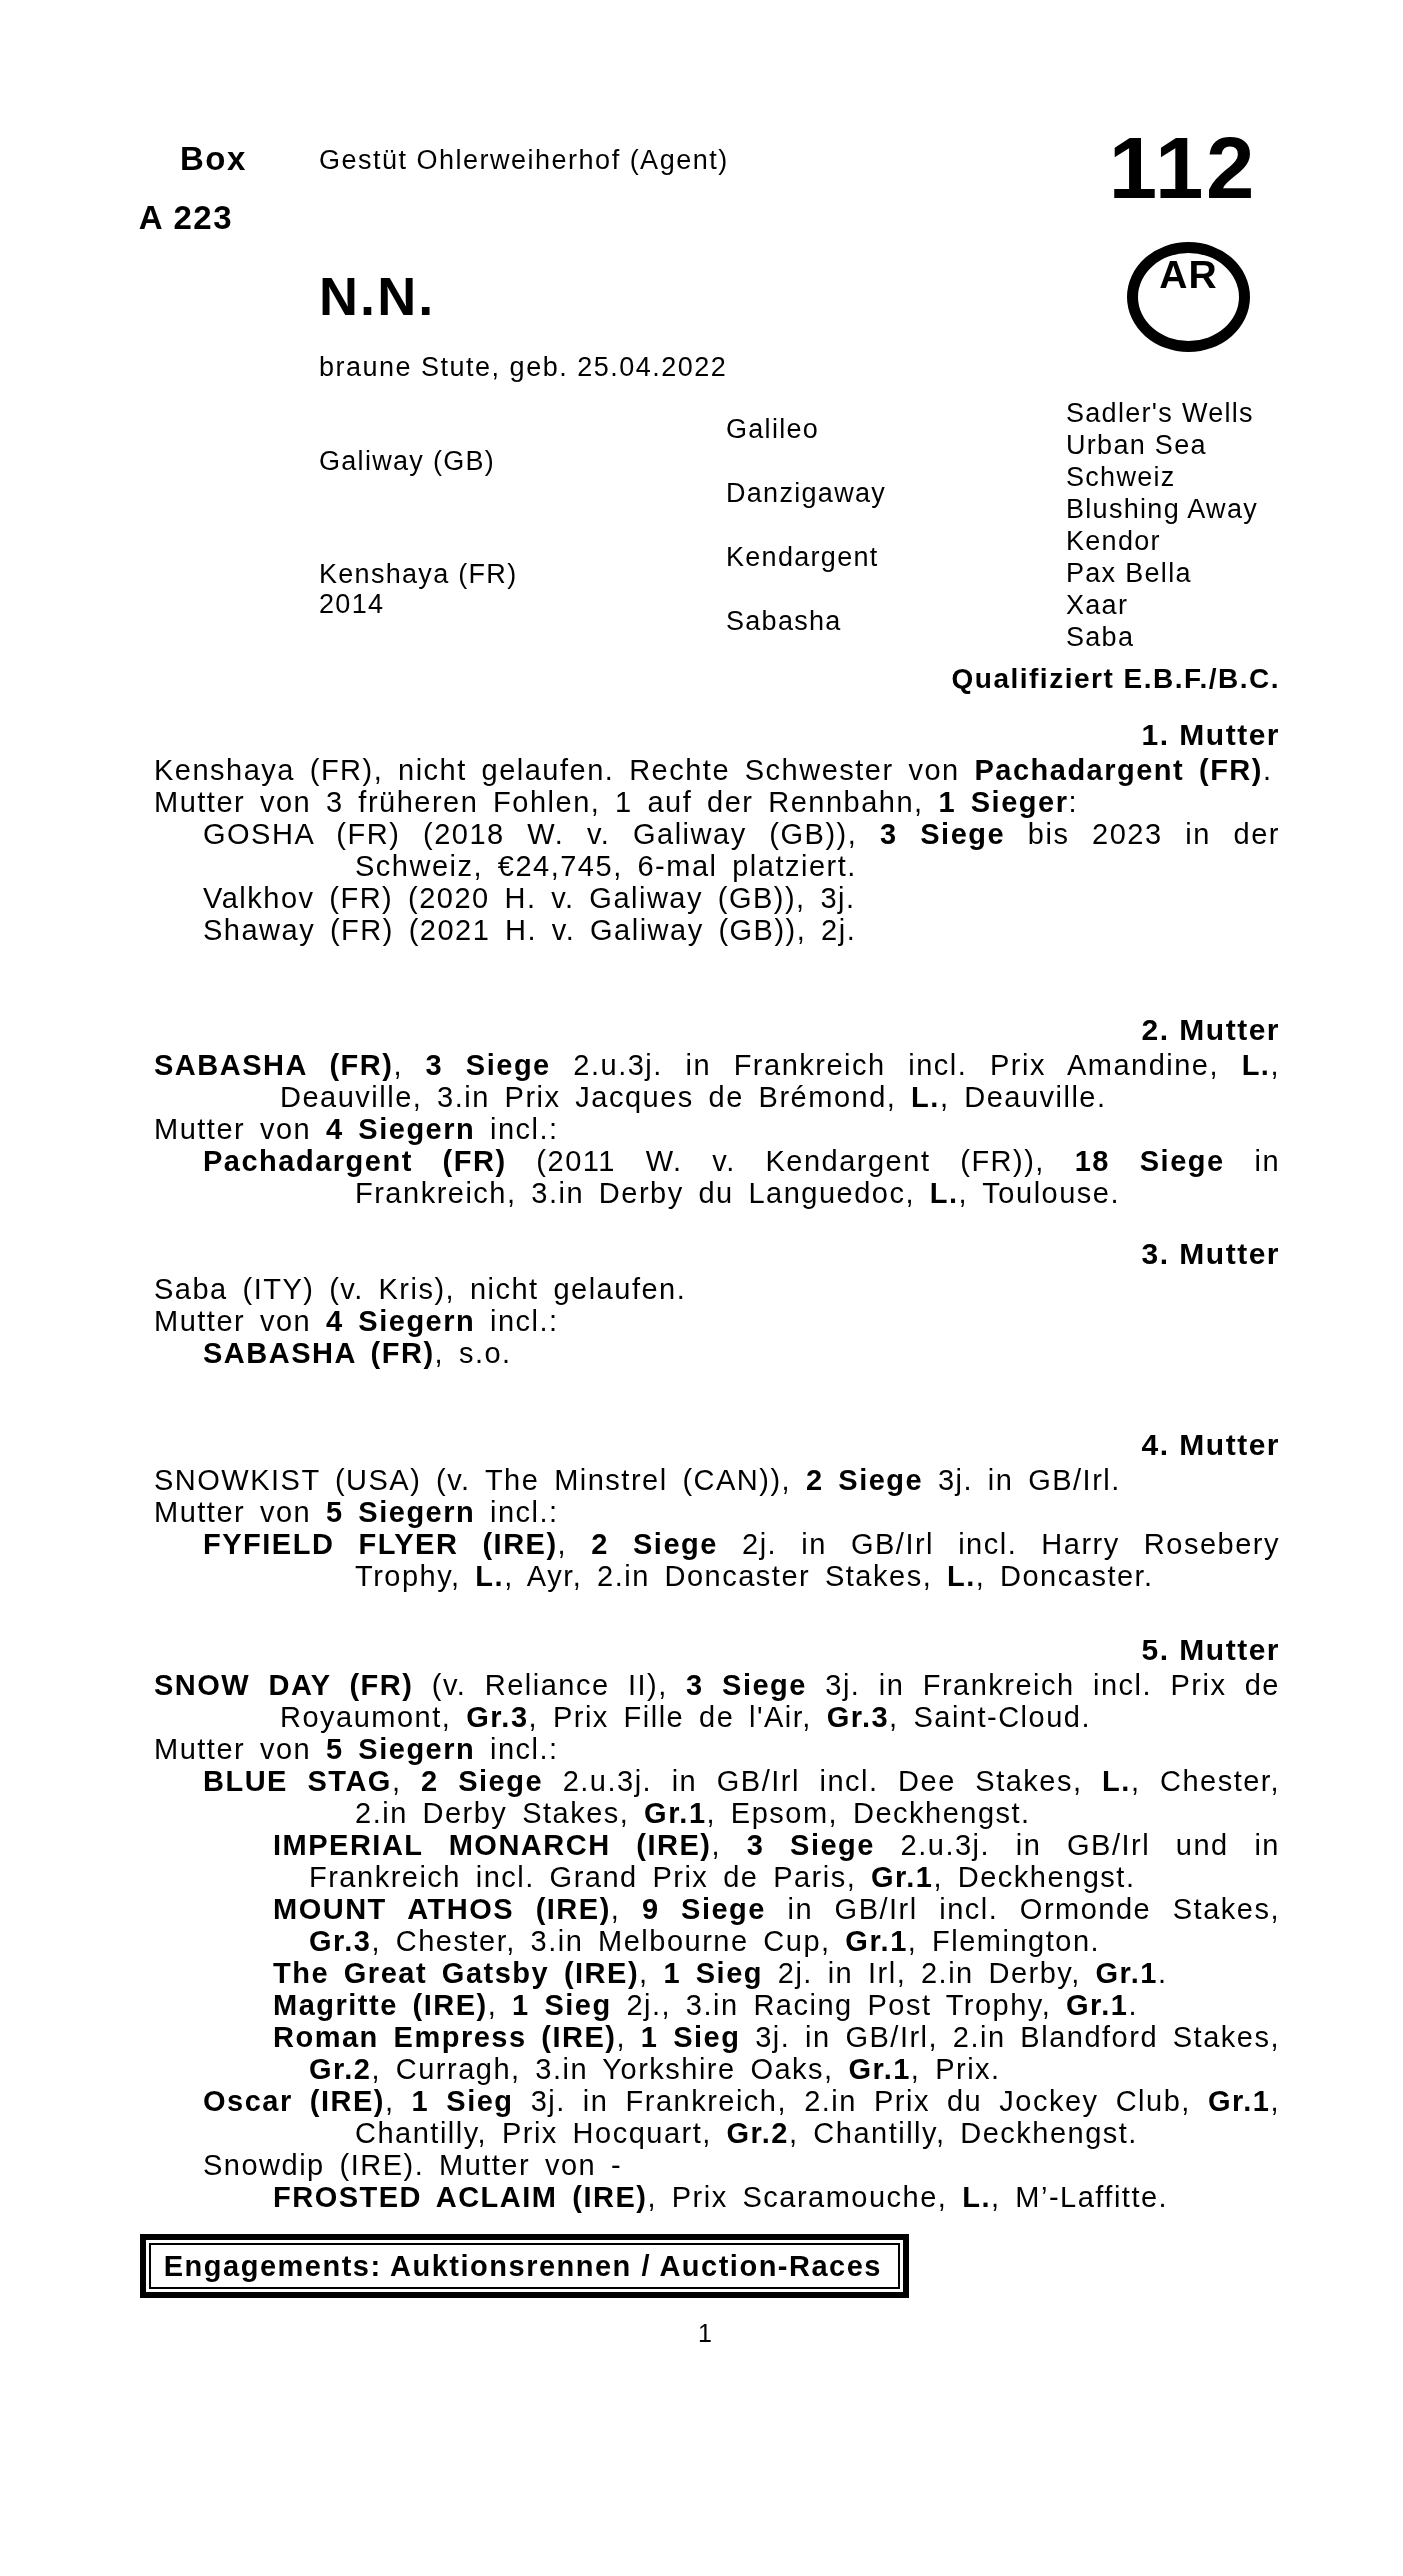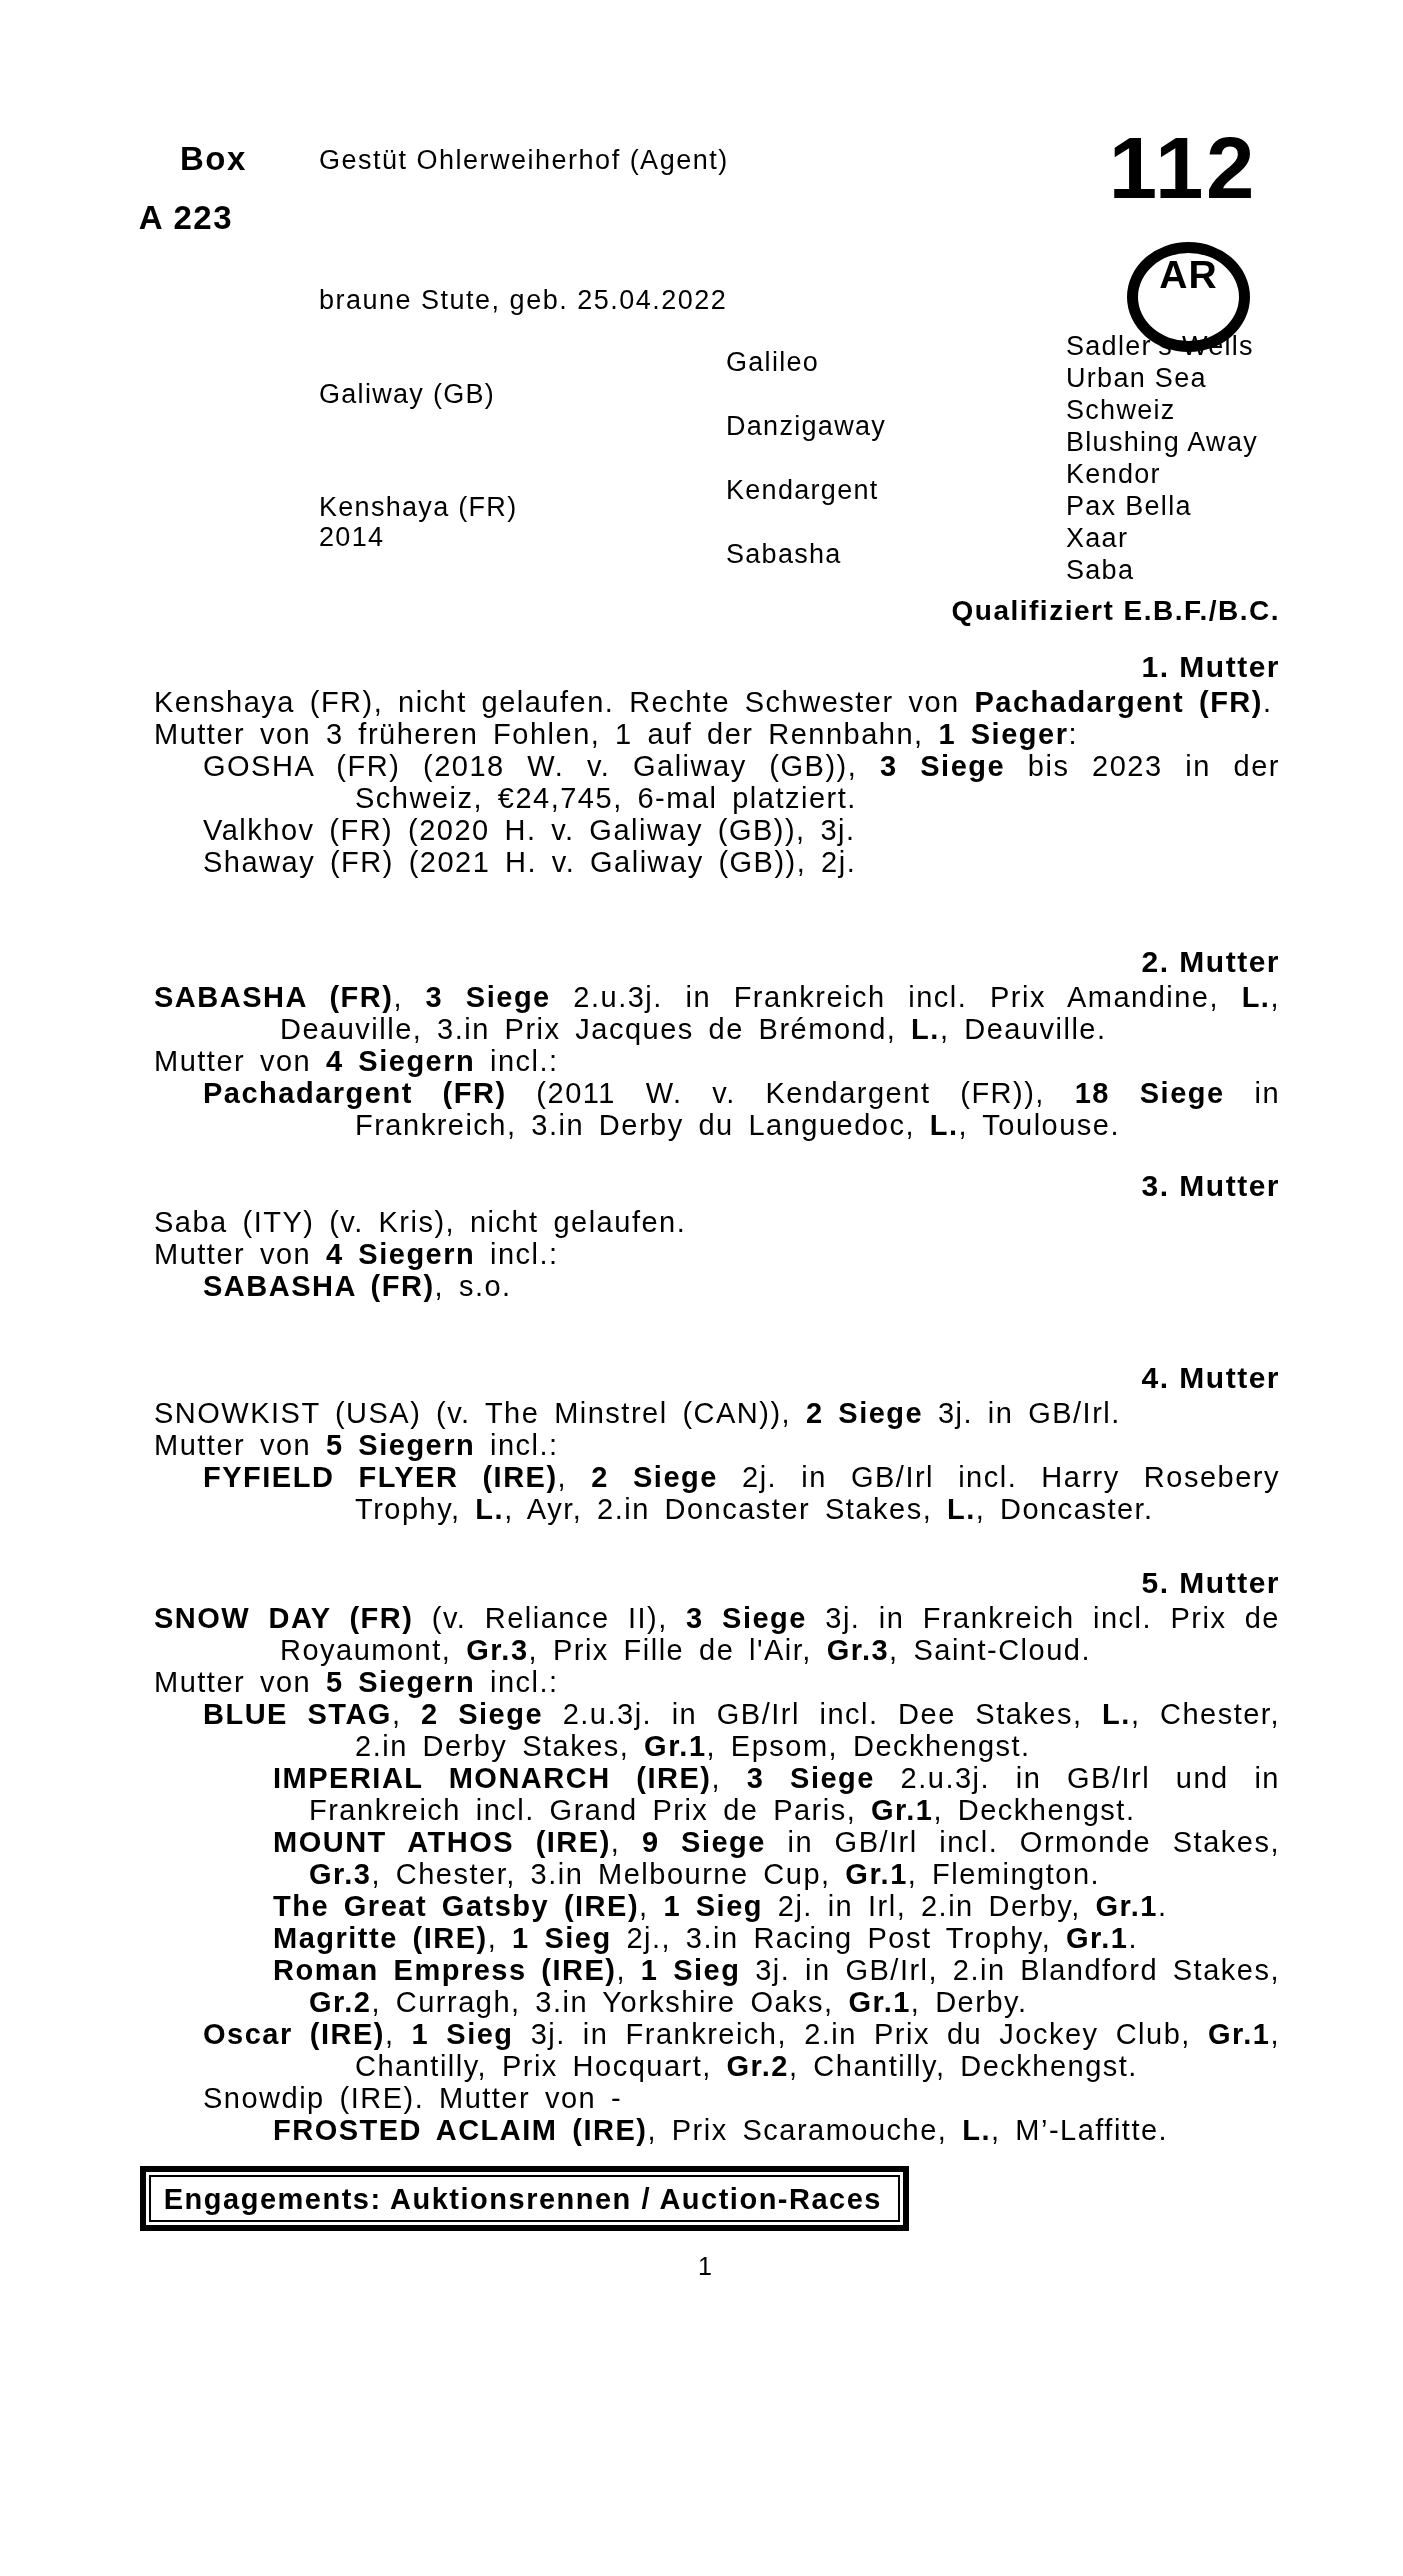--- a/index.html
+++ b/index.html
@@ -67,20 +67,21 @@
   <div class="header">
     <div class="box-label">Box</div>
     <div class="box-number">A 223</div>
     <div class="consignor">Gestüt Ohlerweiherhof (Agent)</div>
     <div class="lot-number">112</div>
     <div class="ar-badge">
       <span>AR</span>
     </div>
   </div>
 
+  <h1 class="horse-name">N.N.</h1>
   <div class="horse-desc">braune Stute, geb. 25.04.2022</div>
 
   <div class="ped-grid">
     <div class="ped-cell sire">Galiway (GB)</div>
     <div class="ped-cell dam">
       <div>Kenshaya (FR)</div>
       <div>2014</div>
     </div>
     <div class="ped-cell g2 g2-0">Galileo</div>
     <div class="ped-cell g2 g2-1">Danzigaway</div>
@@ -127,21 +128,21 @@
       </section>
       <section>
         <h2 class="sec-head">5. Mutter</h2>
         <p class="p ind0"><span class="b">SNOW DAY (FR)</span><span> (v. Reliance II), </span><span class="b">3 Siege</span><span> 3j. in Frankreich incl. Prix de Royaumont, </span><span class="b">Gr.3</span><span>, Prix Fille de l'Air, </span><span class="b">Gr.3</span><span>, Saint-Cloud.</span></p>
         <p class="p ind0"><span>Mutter von </span><span class="b">5 Siegern</span><span> incl.:</span></p>
         <p class="p ind1"><span class="b">BLUE STAG</span><span>, </span><span class="b">2 Siege</span><span> 2.u.3j. in GB/Irl incl. Dee Stakes, </span><span class="b">L.</span><span>, Chester, 2.in Derby Stakes, </span><span class="b">Gr.1</span><span>, Epsom, Deckhengst.</span></p>
         <p class="p ind2"><span class="b">IMPERIAL MONARCH (IRE)</span><span>, </span><span class="b">3 Siege</span><span> 2.u.3j. in GB/Irl und in Frankreich incl. Grand Prix de Paris, </span><span class="b">Gr.1</span><span>, Deckhengst.</span></p>
         <p class="p ind2"><span class="b">MOUNT ATHOS (IRE)</span><span>, </span><span class="b">9 Siege</span><span> in GB/Irl incl. Ormonde Stakes, </span><span class="b">Gr.3</span><span>, Chester, 3.in Melbourne Cup, </span><span class="b">Gr.1</span><span>, Flemington.</span></p>
         <p class="p ind2"><span class="b">The Great Gatsby (IRE)</span><span>, </span><span class="b">1 Sieg</span><span> 2j. in Irl, 2.in Derby, </span><span class="b">Gr.1</span><span>.</span></p>
         <p class="p ind2"><span class="b">Magritte (IRE)</span><span>, </span><span class="b">1 Sieg</span><span> 2j., 3.in Racing Post Trophy, </span><span class="b">Gr.1</span><span>.</span></p>
-        <p class="p ind2"><span class="b">Roman Empress (IRE)</span><span>, </span><span class="b">1 Sieg</span><span> 3j. in GB/Irl, 2.in Blandford Stakes, </span><span class="b">Gr.2</span><span>, Curragh, 3.in Yorkshire Oaks, </span><span class="b">Gr.1</span><span>, Derby.</span></p>
+        <p class="p ind2"><span class="b">Roman Empress (IRE)</span><span>, </span><span class="b">1 Sieg</span><span> 3j. in GB/Irl, 2.in Blandford Stakes, </span><span class="b">Gr.2</span><span>, Curragh, 3.in Yorkshire Oaks, </span><span class="b">Gr.1</span><span>, Prix.</span></p>
         <p class="p ind1"><span class="b">Oscar (IRE)</span><span>, </span><span class="b">1 Sieg</span><span> 3j. in Frankreich, 2.in Prix du Jockey Club, </span><span class="b">Gr.1</span><span>, Chantilly, Prix Hocquart, </span><span class="b">Gr.2</span><span>, Chantilly, Deckhengst.</span></p>
         <p class="p ind1"><span>Snowdip (IRE). Mutter von -</span></p>
         <p class="p ind2"><span class="b">FROSTED ACLAIM (IRE)</span><span>, Prix Scaramouche, </span><span class="b">L.</span><span>, M’-Laffitte.</span></p>
       </section>
     </div>
 
   <div class="engagements-box">
     <div class="engagements-inner">Engagements: Auktionsrennen / Auction-Races</div>
   </div>
 

